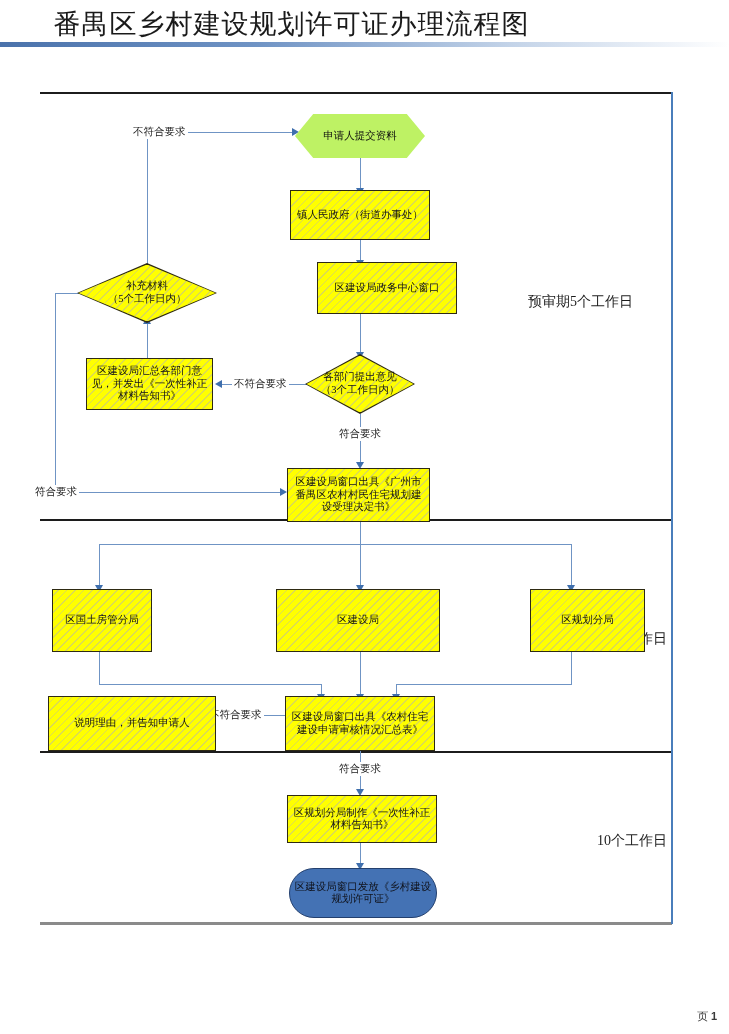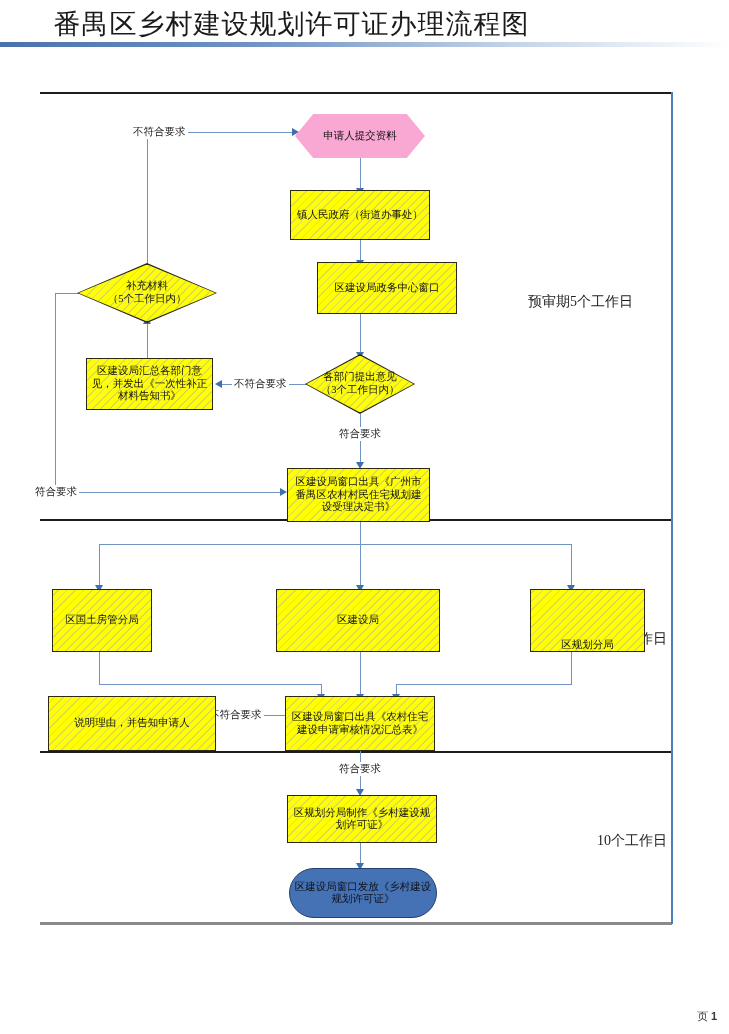--- a/index.html
+++ b/index.html
@@ -76,21 +76,21 @@
       -45deg,
       rgba(190,190,150,0.55) 0px,
       rgba(190,190,150,0.55) 1.2px,
       rgba(255,255,0,0) 1.2px,
       rgba(255,255,0,0) 6px
     );
   }
 
   
   .hex-teal {
-    background: #f9a8d4;
+    background: #bef264;
     color: #0d0d0d;
     clip-path: polygon(14% 0%, 86% 0%, 100% 50%, 86% 100%, 14% 100%, 0% 50%);
   }
 
   
   .rounded-blue {
     background: #4472b4;
     border: 1.3px solid #24406e;
     border-radius: 26px;
     color: #10131c;
@@ -324,41 +324,41 @@
 <div class="edge-label" style="left:207px; top:708px;">不符合要求</div>
 
 <div class="node box-yellow" style="left:52px; top:589px; width:100px; height:63px;">
   <span>区国土房管分局</span>
 </div>
 
 <div class="node box-yellow" style="left:276px; top:589px; width:164px; height:63px;">
   <span>区建设局</span>
 </div>
 
-<div class="node box-yellow" style="left:530px; top:589px; width:115px; height:63px;align-items:flex-end;">
+<div class="node box-yellow" style="left:530px; top:589px; width:115px; height:63px;">
   <span>区规划分局</span>
 </div>
 
 <div class="node box-yellow" style="left:48px; top:696px; width:168px; height:55px;">
   <span>说明理由，并告知申请人</span>
 </div>
 
 <div class="node box-yellow" style="left:285px; top:696px; width:150px; height:55px;">
   <span>区建设局窗口出具《农村住宅建设申请审核情况汇总表》</span>
 </div>
 
 <div class="conn-v" style="left:360px; top:751px; height:40px;"></div>
 <div class="arrow-down" style="left:356px; top:789px;"></div>
 <div class="edge-label" style="left:337px; top:762px;">符合要求</div>
 
 <div class="conn-v" style="left:360px; top:843px; height:22px;"></div>
 <div class="arrow-down" style="left:356px; top:863px;"></div>
 
 <div class="node box-yellow" style="left:287px; top:795px; width:150px; height:48px;">
-  <span>区规划分局制作《乡村建设规划许可证》</span>
+  <span>区规划分局制作《一次性补正材料告知书》</span>
 </div>
 
 <div class="node rounded-blue" style="left:289px; top:868px; width:148px; height:50px;">
   <span>区建设局窗口发放《乡村建设规划许可证》</span>
 </div>
 
 <div id="footer">
   <span>页</span>
   <span class="pg-num">1</span>
 </div>

